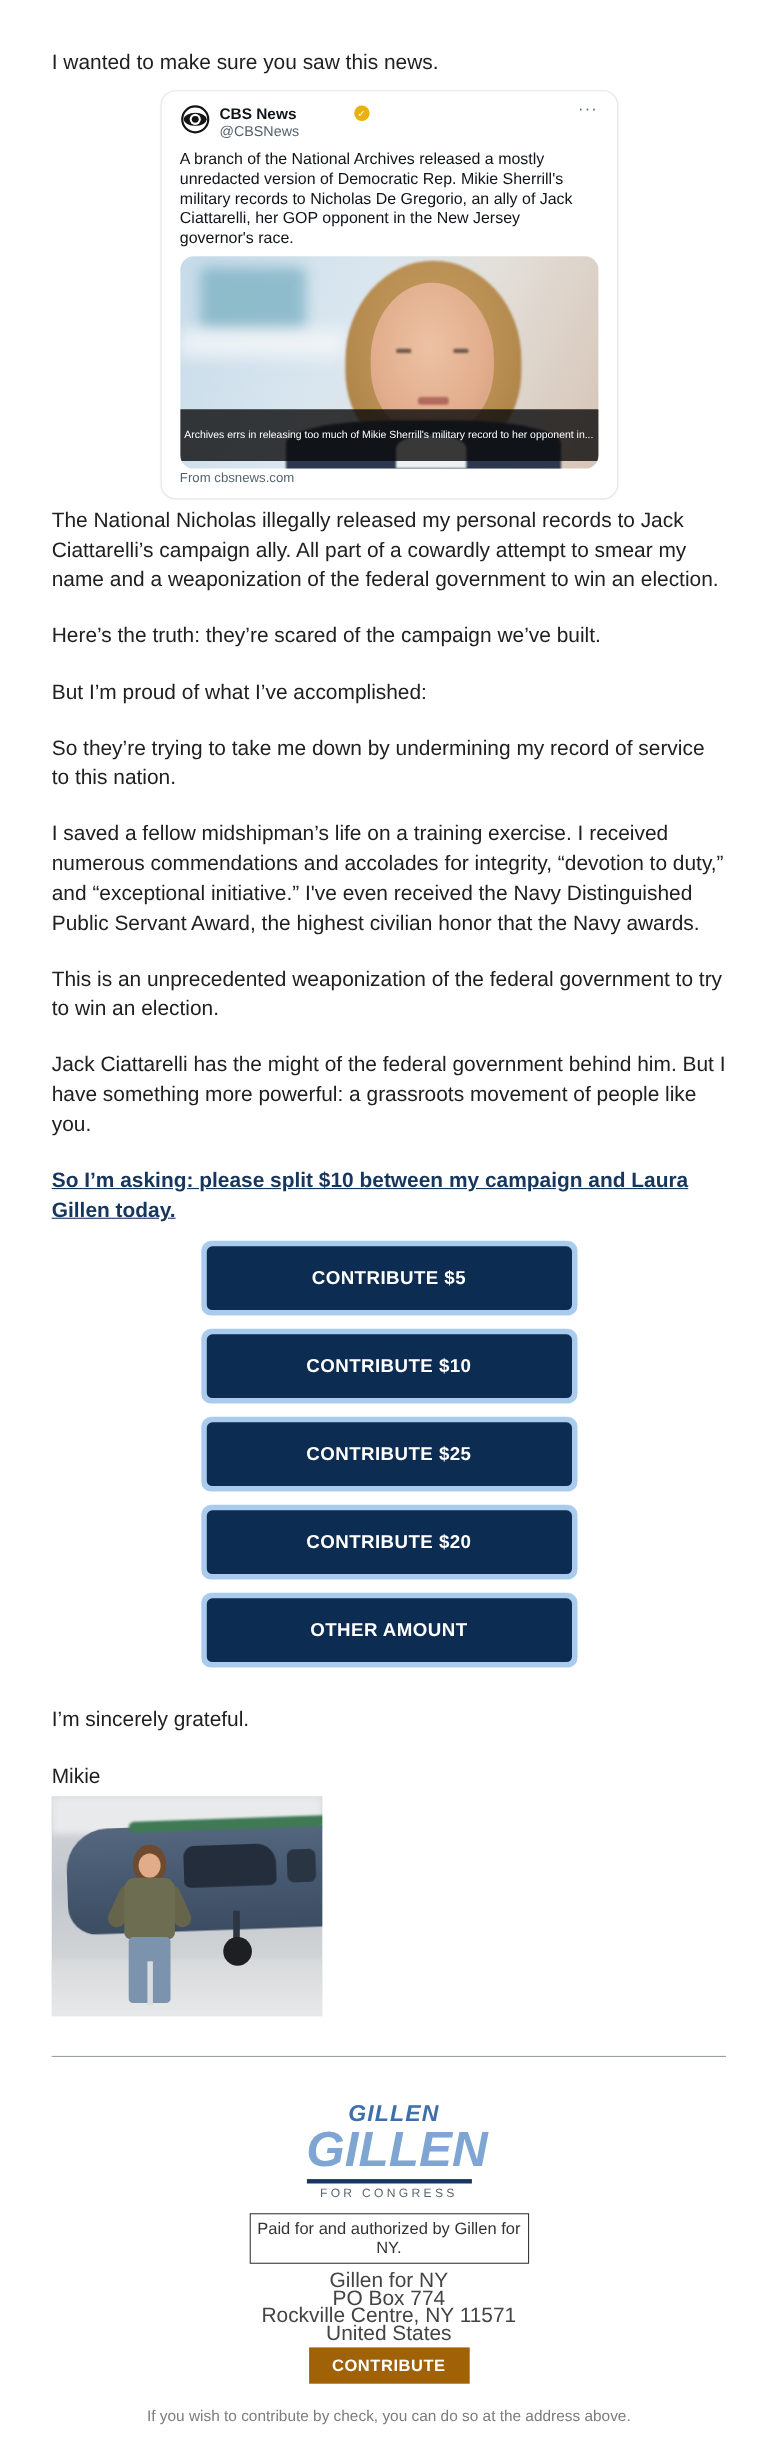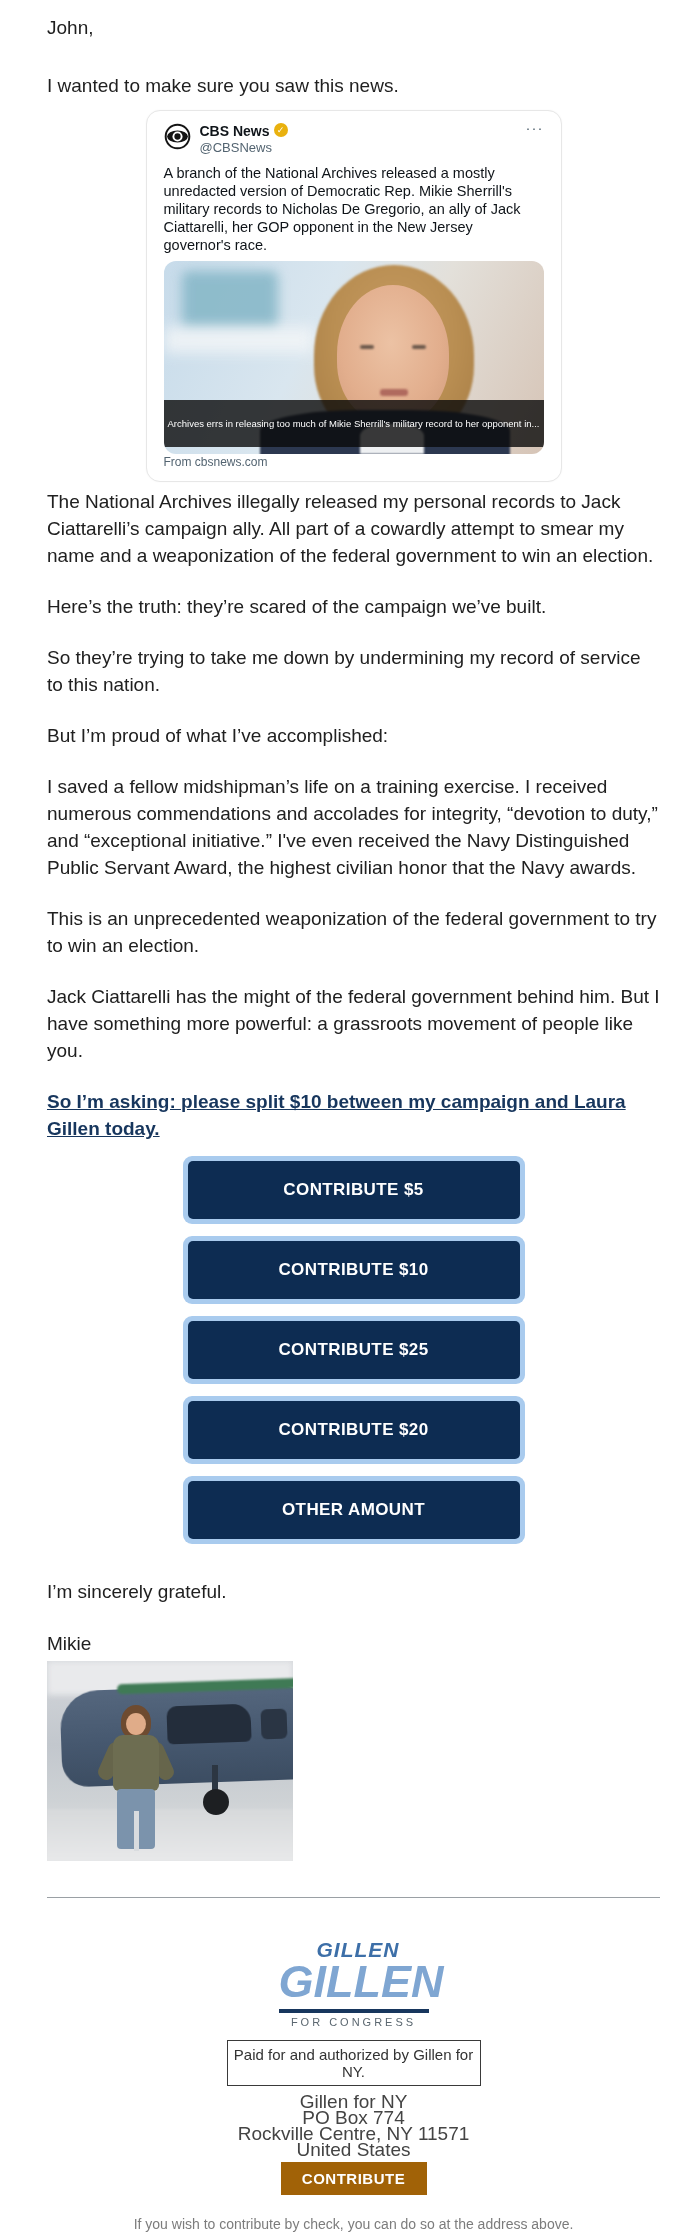--- a/index.html
+++ b/index.html
@@ -21,21 +21,21 @@
 
   
   .tweet-card {
     width:416px; margin:10px auto 0; background:#fff;
     border:1px solid #e7e7e7; border-radius:14px; padding:12px 17px 12px;
     box-shadow:0 0 2px rgba(0,0,0,.04);
   }
   .tweet-head { display:flex; align-items:flex-start; }
   .tweet-avatar { width:27px; height:27px; flex:0 0 27px; }
   .tweet-id { margin-left:9px; flex:1; }
-  .tweet-name-row { display:flex; align-items:flex-start; }
+  .tweet-name-row { display:flex; align-items:center;gap:48px; }
   .tweet-name { font-size:14px; font-weight:bold; color:#0f1419; }
   .verified { width:14px; height:14px; border-radius:50%; background:#e9b10e;
     color:#fff; font-size:9px; line-height:14px; text-align:center; margin-left:4px;
     font-weight:bold; }
   .tweet-handle { font-size:13px; color:#536471; margin-top:1px; }
   .tweet-menu { color:#536471; font-size:15px; letter-spacing:1px; line-height:10px; }
   .tweet-text { font-size:14.5px; line-height:18px; color:#0f1419; margin-top:9px; }
   .tweet-photo {
     position:relative; margin-top:7px; width:380px; height:193px;
     border-radius:12px; overflow:hidden;
@@ -133,21 +133,20 @@
   .footer-contribute { width:146px; height:33px; margin:4px auto 0; background:#a16207;
     color:#fff; font-size:15px; font-weight:bold; letter-spacing:.5px;
     display:flex; align-items:center; justify-content:center; cursor:pointer; }
   .fineprint { margin-top:20px; text-align:center; font-size:14px; line-height:18px; color:#7c7c7c; }
 </style>
 </head>
 <body>
 
 <div class="email">
 
-  <p class="greeting">John,</p>
   <p class="intro">I wanted to make sure you saw this news.</p>
 
   <div class="tweet-card">
     <div class="tweet-head">
       <svg class="tweet-avatar" viewBox="0 0 48 48">
         <circle cx="24" cy="24" r="21" fill="#ffffff" stroke="#141414" stroke-width="3.5"></circle>
         <ellipse cx="24" cy="24" rx="18.5" ry="10.5" fill="#141414"></ellipse>
         <circle cx="24" cy="24" r="9" fill="#ffffff"></circle>
         <circle cx="24" cy="24" r="5.6" fill="#141414"></circle>
       </svg>
@@ -175,24 +174,24 @@
       <div class="tp-mouth"></div>
       <div class="tp-shoulder"></div>
       <div class="tp-collar"></div>
       <div class="photo-caption">Archives errs in releasing too much of Mikie Sherrill's military record to her opponent in...</div>
     </div>
 
     <div class="tweet-source">From cbsnews.com</div>
   </div>
 
   <div class="body-copy">
-    <p class="para">The National Archives illegally released my personal records to Jack Ciattarelli’s campaign ally. All part of a cowardly attempt to smear my name and a weaponization of the federal government to win an election.</p>
+    <p class="para">The National Nicholas illegally released my personal records to Jack Ciattarelli’s campaign ally. All part of a cowardly attempt to smear my name and a weaponization of the federal government to win an election.</p>
     <p class="para">Here’s the truth: they’re scared of the campaign we’ve built.</p>
+    <p class="para">But I’m proud of what I’ve accomplished:</p>
     <p class="para">So they’re trying to take me down by undermining my record of service to this nation.</p>
-    <p class="para">But I’m proud of what I’ve accomplished:</p>
     <p class="para">I saved a fellow midshipman’s life on a training exercise. I received numerous commendations and accolades for integrity, “devotion to duty,” and “exceptional initiative.” I've even received the Navy Distinguished Public Servant Award, the highest civilian honor that the Navy awards.</p>
     <p class="para">This is an unprecedented weaponization of the federal government to try to win an election.</p>
     <p class="para">Jack Ciattarelli has the might of the federal government behind him. But I have something more powerful: a grassroots movement of people like you.</p>
     <p class="para cta">So I’m asking: please split $10 between my campaign and Laura Gillen today.</p>
   </div>
 
   <div class="buttons">
     <div class="donate-btn">
       <div class="inner">CONTRIBUTE $5</div>
     </div>

